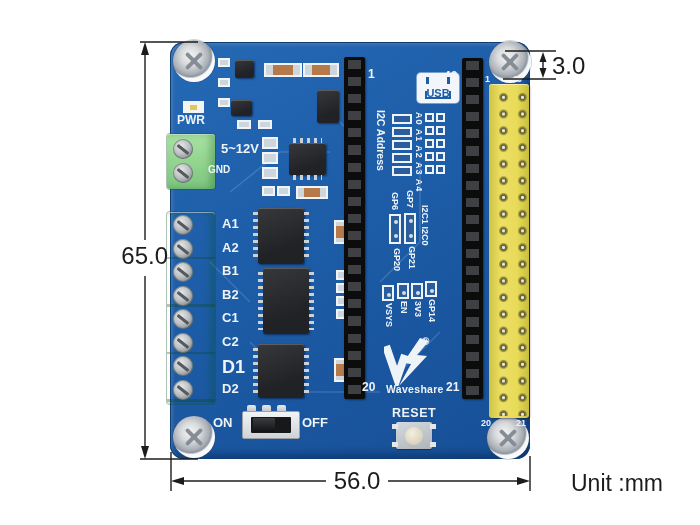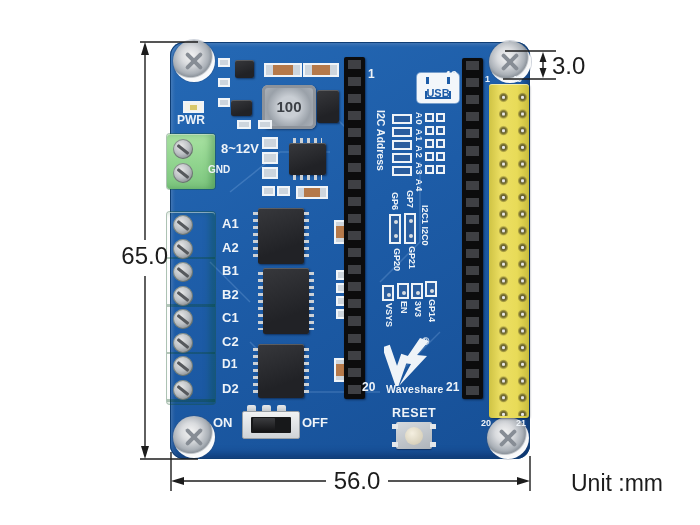--- a/index.html
+++ b/index.html
@@ -102,53 +102,48 @@
   <div class="abs screw" style="left:3px;top:374px"></div>
   <div class="abs screw" style="left:317px;top:375px"></div>
 
   <div class="abs led" style="left:13px;top:59px;width:21px;height:12px"></div>
   <div class="abs slk" style="left:7px;top:71px;font-size:12px">PWR</div>
 
   <div class="abs tblock" style="left:-3px;top:92px;width:48px;height:55px">
     <div class="abs tscrew" style="left:6px;top:5px"></div>
     <div class="abs tscrew" style="left:6px;top:29px"></div>
   </div>
-  <div class="abs slk" style="left:51px;top:99px;font-size:13px">8~12V</div>
+  <div class="abs slk" style="left:51px;top:99px;font-size:13px">5~12V</div>
   <div class="abs slk" style="left:38px;top:122px;font-size:10px">GND</div>
 
   <div class="abs tblock seams" style="left:-3px;top:170px;width:48px;height:192px">
     <div class="abs tscrew" style="left:6px;top:3px"></div>
     <div class="abs tscrew" style="left:6px;top:27px"></div>
     <div class="abs tscrew" style="left:6px;top:50px"></div>
     <div class="abs tscrew" style="left:6px;top:74px"></div>
     <div class="abs tscrew" style="left:6px;top:97px"></div>
     <div class="abs tscrew" style="left:6px;top:121px"></div>
     <div class="abs tscrew" style="left:6px;top:144px"></div>
     <div class="abs tscrew" style="left:6px;top:168px"></div>
   </div>
   <div class="abs slk" style="left:52px;top:174px;font-size:13px">A1</div>
   <div class="abs slk" style="left:52px;top:198px;font-size:13px">A2</div>
   <div class="abs slk" style="left:52px;top:221px;font-size:13px">B1</div>
   <div class="abs slk" style="left:52px;top:245px;font-size:13px">B2</div>
   <div class="abs slk" style="left:52px;top:268px;font-size:13px">C1</div>
   <div class="abs slk" style="left:52px;top:292px;font-size:13px">C2</div>
-  <div class="abs slk" style="left:52px;top:315px;font-size:12px">D1</div>
+  <div class="abs slk" style="left:52px;top:315px;font-size:18px">D1</div>
   <div class="abs slk" style="left:52px;top:339px;font-size:13px">D2</div>
 
   <div class="abs pad" style="left:48px;top:16px;width:12px;height:9px"></div>
   <div class="abs pad" style="left:48px;top:36px;width:12px;height:9px"></div>
   <div class="abs pad" style="left:48px;top:56px;width:12px;height:9px"></div>
   <div class="abs chip" style="left:65px;top:18px;width:19px;height:18px"></div>
   <div class="abs res" style="left:94px;top:21px;width:38px;height:14px"></div>
   <div class="abs res" style="left:133px;top:21px;width:36px;height:14px"></div>
-  <div class="abs" style="left:92px;top:43px;width:54px;height:44px;border-radius:6px;
-       background:radial-gradient(circle at 50% 50%, #c9ced4 0 30%, #9aa1a9 62%, #b3b8bf 100%);
-       box-shadow:inset 0 0 0 3px #8d939b, 1px 1px 2px rgba(0,10,30,.4);text-align:center;line-height:44px">
-    <span style="font-size:15px;color:#3c4046;font-weight:bold">100</span>
-  </div>
   <div class="abs chip" style="left:147px;top:48px;width:22px;height:33px"></div>
   <div class="abs chip" style="left:61px;top:58px;width:21px;height:16px"></div>
   <div class="abs pad" style="left:67px;top:78px;width:14px;height:9px"></div>
   <div class="abs pad" style="left:88px;top:78px;width:14px;height:9px"></div>
   <div class="abs pad" style="left:92px;top:95px;width:16px;height:12px"></div>
   <div class="abs pad" style="left:92px;top:110px;width:16px;height:12px"></div>
   <div class="abs pad" style="left:92px;top:125px;width:16px;height:12px"></div>
   <div class="abs chip icpins-tb" style="left:119px;top:101px;width:37px;height:32px"></div>
   <div class="abs pad" style="left:92px;top:144px;width:13px;height:10px"></div>
   <div class="abs pad" style="left:107px;top:144px;width:13px;height:10px"></div>

